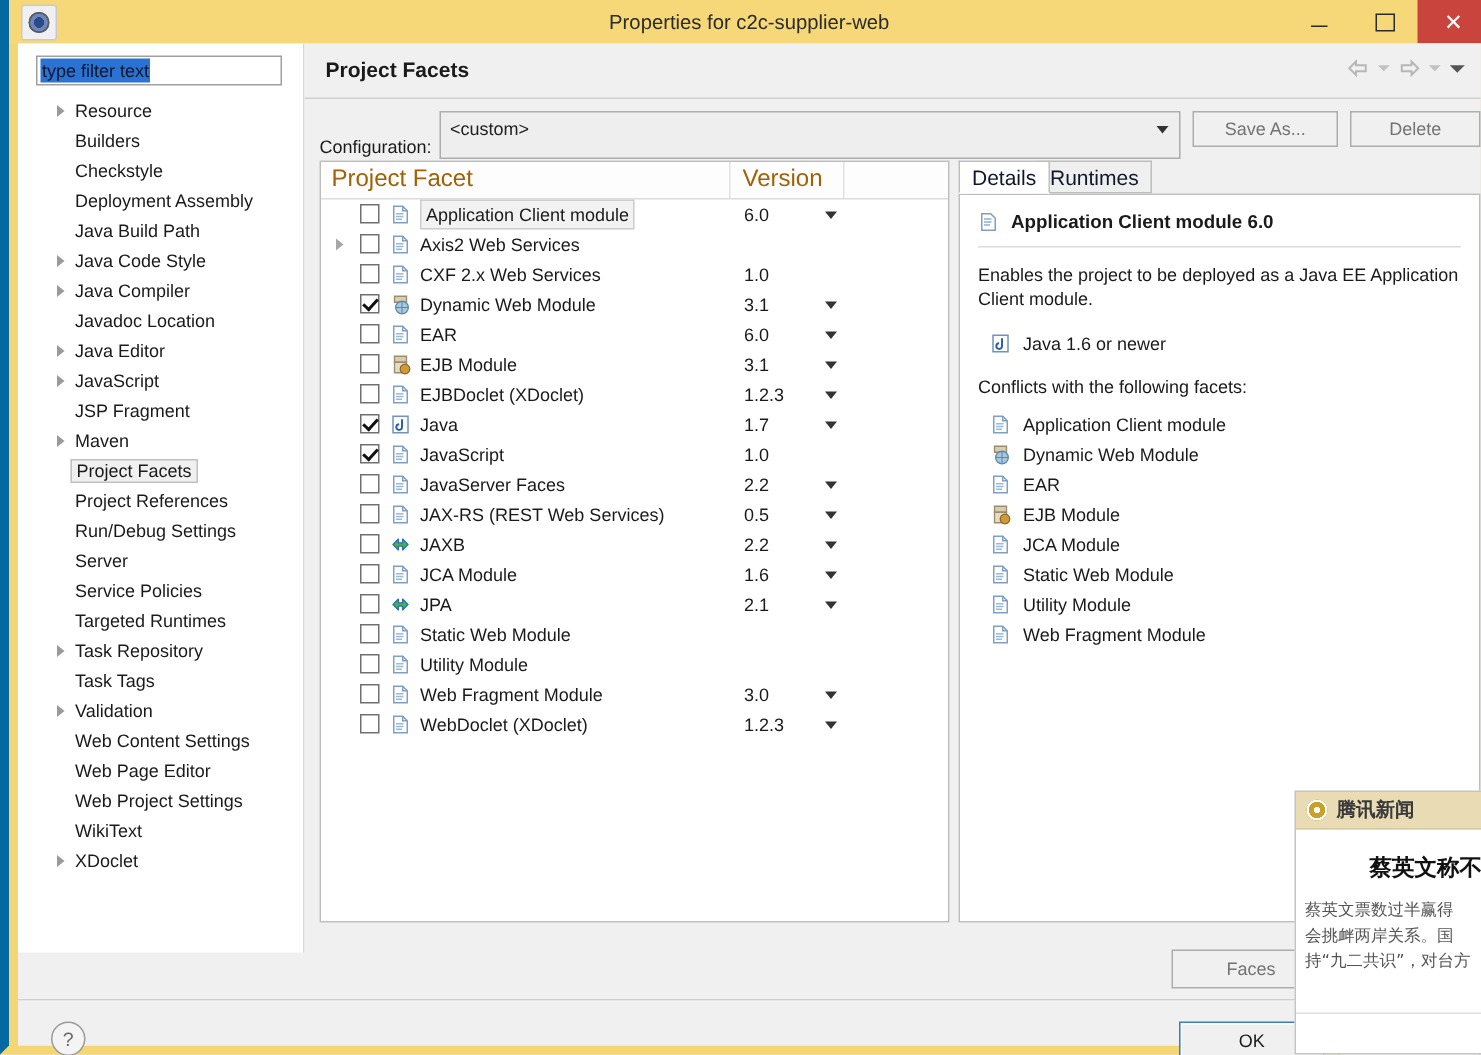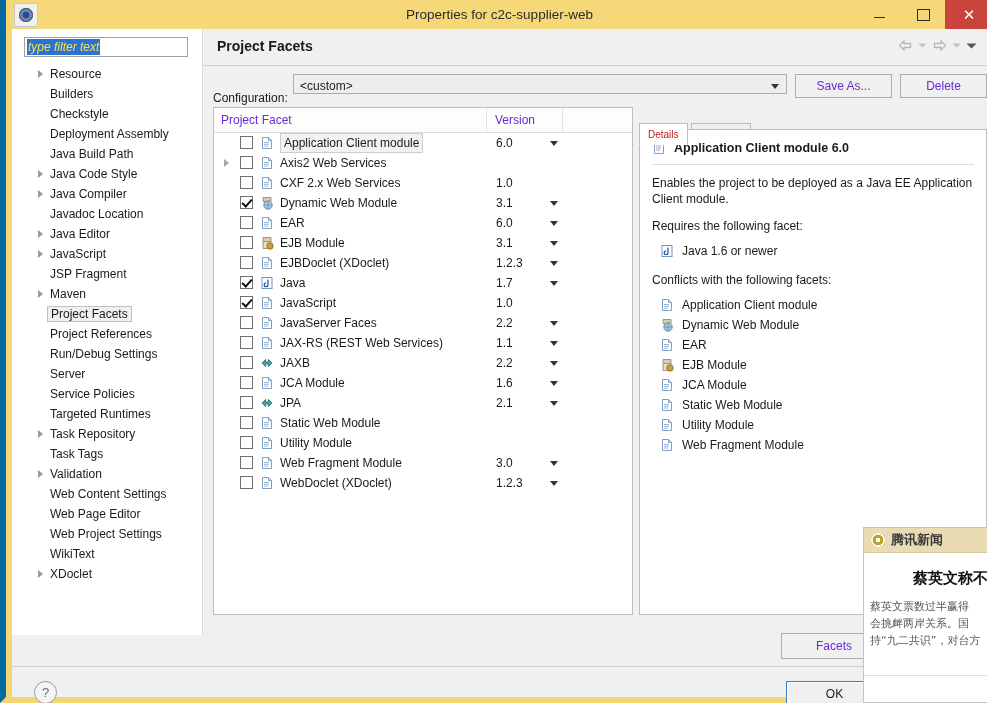--- a/index.html
+++ b/index.html
@@ -47,21 +47,21 @@
   
   .nav{
     position:absolute;left:0;top:0;width:190px;height:606px;
     background:#ffffff;border-right:1px solid #d8d8d8;
   }
   .filter{
     position:absolute;left:12px;top:8px;width:164px;height:20px;
     border:1px solid #a0a0a0;background:#fff;box-sizing:border-box;
     font-size:12px;line-height:18px;padding:0 2px;color:#555;
   }
-  .filter .sel{background:#2a72d4;color:#fde047;padding:1px 1px;font-style:italic;}
+  .filter .sel{background:#2a72d4;color:#0f172a;padding:1px 1px;}
   .navlist{position:absolute;left:0;top:35px;width:190px;}
   .navitem{
     height:20px;line-height:20px;padding-left:38px;position:relative;
     font-size:12px;color:#1a1a1a;white-space:nowrap;cursor:default;
   }
   .navitem .tri{
     position:absolute;left:26px;top:6px;width:0;height:0;
     border-left:5px solid #9a9a9a;border-top:4px solid transparent;border-bottom:4px solid transparent;
   }
   .navitem.selected > .lbl{
@@ -72,41 +72,41 @@
   .pane{position:absolute;left:191px;top:0;width:784px;height:606px;background:#f0f0f0;}
   .pane-head{position:absolute;left:0;top:0;width:784px;height:36px;background:#f0f0f0;
              border-bottom:1px solid #d0d0d0;}
   .pane-title{position:absolute;left:14px;top:9px;font-size:14px;font-weight:bold;color:#1a1a1a;}
   .navarrows{position:absolute;right:10px;top:10px;display:flex;align-items:center;gap:5px;}
   .navarrows svg{display:block;}
 
   .cfgrow{position:absolute;left:0;top:45px;width:784px;height:26px;}
   .cfglabel{position:absolute;left:10px;top:17px;font-size:12px;}
   .combo{
-    position:absolute;left:90px;top:0;width:494px;height:20px;
+    position:absolute;left:90px;top:0;width:494px;height:32px;
     background:#eeeeee;border:1px solid #adadad;box-sizing:border-box;
     font-size:12px;line-height:22px;padding-left:6px;color:#222;
   }
   .combo .arrow{position:absolute;right:7px;top:9px;width:0;height:0;
     border-left:4px solid transparent;border-right:4px solid transparent;border-top:5px solid #333;}
   .btn{
     position:absolute;height:24px;background:#f0f0f0;border:1px solid #adadad;
-    box-sizing:border-box;font-size:12px;color:#6d28d9;
+    box-sizing:border-box;font-size:12px;color:#737373;
     display:flex;align-items:center;justify-content:center;cursor:default;
   }
   .btn-saveas{left:592px;top:0;width:97px;}
   .btn-delete{left:697px;top:0;width:87px;}
 
   
   .table{
     position:absolute;left:10px;top:78px;width:420px;height:508px;
     background:#fff;border:1px solid #bdbdbd;box-sizing:border-box;overflow:hidden;
   }
   .thead{height:24px;background:#fdfdfd;border-bottom:1px solid #dcdcdc;position:relative;}
-  .th{position:absolute;top:0;height:24px;line-height:24px;font-size:12px;color:#6d28d9;}
+  .th{position:absolute;top:0;height:24px;line-height:24px;font-size:16px;color:#a16207;}
   .th.c1{left:7px;}
   .th.c2{left:281px;}
   .th-div{position:absolute;top:0;width:1px;height:24px;background:#e2e2e2;}
   .rows{position:relative;}
   .row{height:20px;position:relative;font-size:12px;color:#1a1a1a;white-space:nowrap;}
   .row .tri{
     position:absolute;left:10px;top:6px;width:0;height:0;
     border-left:5px solid #a8a8a8;border-top:4px solid transparent;border-bottom:4px solid transparent;
   }
   .cb{
@@ -121,22 +121,22 @@
   .rlabel{position:absolute;left:66px;top:0;line-height:20px;}
   .rlabel.hl{background:#f2f2f2;border:1px solid #cdcdcd;line-height:18px;padding:0 3px;top:0;}
   .rver{position:absolute;left:282px;top:0;line-height:20px;text-align:center;}
   .rcaret{position:absolute;left:336px;top:8px;width:0;height:0;
     border-left:4px solid transparent;border-right:4px solid transparent;border-top:5px solid #333;}
 
   
   .details{position:absolute;left:436px;top:78px;width:348px;height:508px;}
   .tabs{position:relative;height:22px;}
   .tab{
-    position:absolute;top:16px;height:22px;line-height:21px;font-size:10px;padding:0 8px;
-    border:1px solid #bdbdbd;box-sizing:border-box;background:#efefef;color:#b91c1c;cursor:default;
+    position:absolute;top:0;height:22px;line-height:21px;font-size:14px;padding:0 8px;
+    border:1px solid #bdbdbd;box-sizing:border-box;background:#efefef;color:#0f172a;cursor:default;
   }
   .tab.active{background:#fff;border-bottom:1px solid #fff;z-index:2;}
   .detbody{
     position:absolute;left:0;top:22px;width:348px;height:486px;
     background:#fff;border:1px solid #bdbdbd;box-sizing:border-box;padding:10px 12px;
   }
   .det-title{font-size:12.5px;font-weight:bold;position:relative;padding-left:22px;line-height:16px;}
   .det-title .ficon{left:0;top:1px;}
   .det-rule{height:1px;background:#dcdcdc;margin:8px 0 10px 0;}
   .det-p{font-size:12px;line-height:16px;margin-bottom:12px;}
@@ -402,21 +402,21 @@
               <span class="rcaret"></span>
             </div>
             <div class="row">
               <span class="cb"></span>
               <span class="ficon"><svg width="14" height="14" viewBox="0 0 14 14">
                   <path d="M2.5 1.5 h6 l3 3 v8 h-9 z" fill="#fff" stroke="#7f9fc4" stroke-width="1"></path>
                   <path d="M8.5 1.5 v3 h3" fill="none" stroke="#7f9fc4" stroke-width="1"></path>
                   <path d="M4 6.5 h5 M4 8.3 h5 M4 10.1 h4" stroke="#9ab8d8" stroke-width="1"></path>
                 </svg></span>
               <span class="rlabel">JAX-RS (REST Web Services)</span>
-              <span class="rver">1.1</span>
+              <span class="rver">0.5</span>
               <span class="rcaret"></span>
             </div>
             <div class="row">
               <span class="cb"></span>
               <span class="ficon"><svg width="14" height="14" viewBox="0 0 14 14">
                   <path d="M5.6 3.4 L2 7 L5.6 10.6 L5.6 8.1 L8.4 8.1 L8.4 10.6 L12 7 L8.4 3.4 L8.4 5.9 L5.6 5.9 Z" fill="#4caf50" stroke="#2a6fb5" stroke-width="0.9" stroke-linejoin="round"></path>
                 </svg></span>
               <span class="rlabel">JAXB</span>
               <span class="rver">2.2</span>
               <span class="rcaret"></span>
@@ -496,21 +496,20 @@
             <span class="ficon">
               <svg width="14" height="14" viewBox="0 0 14 14">
                   <path d="M2.5 1.5 h6 l3 3 v8 h-9 z" fill="#fff" stroke="#7f9fc4" stroke-width="1"></path>
                   <path d="M4 5 h5 M4 7 h5 M4 9 h4" stroke="#8fb0d3" stroke-width="1"></path>
                 </svg>
             </span>
             <span>Application Client module 6.0</span>
           </div>
           <div class="det-rule"></div>
           <div class="det-p">Enables the project to be deployed as a Java EE Application Client module.</div>
-          <div class="det-sub">Requires the following facet:</div>
           <div id="det-requires">
               <div class="det-item"><span class="ficon"><svg width="14" height="14" viewBox="0 0 14 14">
                     <rect x="2" y="1.5" width="10" height="11" fill="#fff" stroke="#6f93bd" stroke-width="1"></rect>
                     <path d="M8 3.5 v5.2 a1.9 1.9 0 1 1 -1.9 -1.9" fill="none" stroke="#2b5ea8" stroke-width="1.3"></path>
                   </svg></span><span>Java 1.6 or newer</span></div>
             </div>
           <div class="det-sub" style="margin-top:12px">Conflicts with the following facets:</div>
           <div id="det-conflicts">
               <div class="det-item"><span class="ficon"><svg width="14" height="14" viewBox="0 0 14 14">
                     <path d="M2.5 1.5 h6 l3 3 v8 h-9 z" fill="#fff" stroke="#7f9fc4" stroke-width="1"></path>
@@ -550,21 +549,21 @@
               <div class="det-item"><span class="ficon"><svg width="14" height="14" viewBox="0 0 14 14">
                     <path d="M2.5 1.5 h6 l3 3 v8 h-9 z" fill="#fff" stroke="#7f9fc4" stroke-width="1"></path>
                     <path d="M8.5 1.5 v3 h3" fill="none" stroke="#7f9fc4" stroke-width="1"></path>
                     <path d="M4 6.5 h5 M4 8.3 h5 M4 10.1 h4" stroke="#9ab8d8" stroke-width="1"></path>
                   </svg></span><span>Web Fragment Module</span></div>
             </div>
         </div>
       </div>
     </div>
 
-    <div class="btn revert">Facets</div>
+    <div class="btn revert">Faces</div>
     <div class="footline"></div>
     <div class="footer"></div>
     <div class="helpbtn">
       <span>?</span>
     </div>
     <div class="okbtn">OK</div>
     <div class="cancelbtn"></div>
   </div>
 
   <div class="popup">

